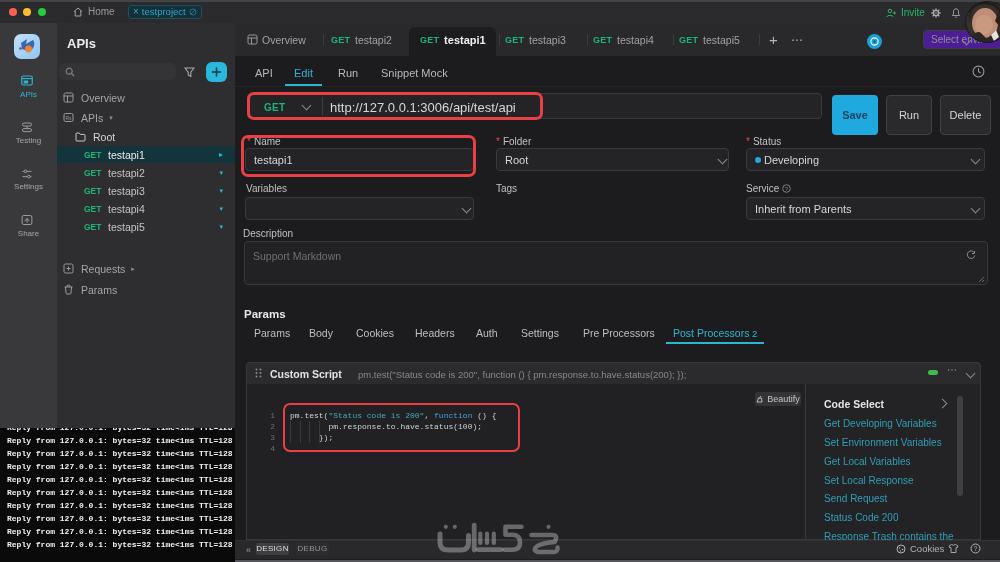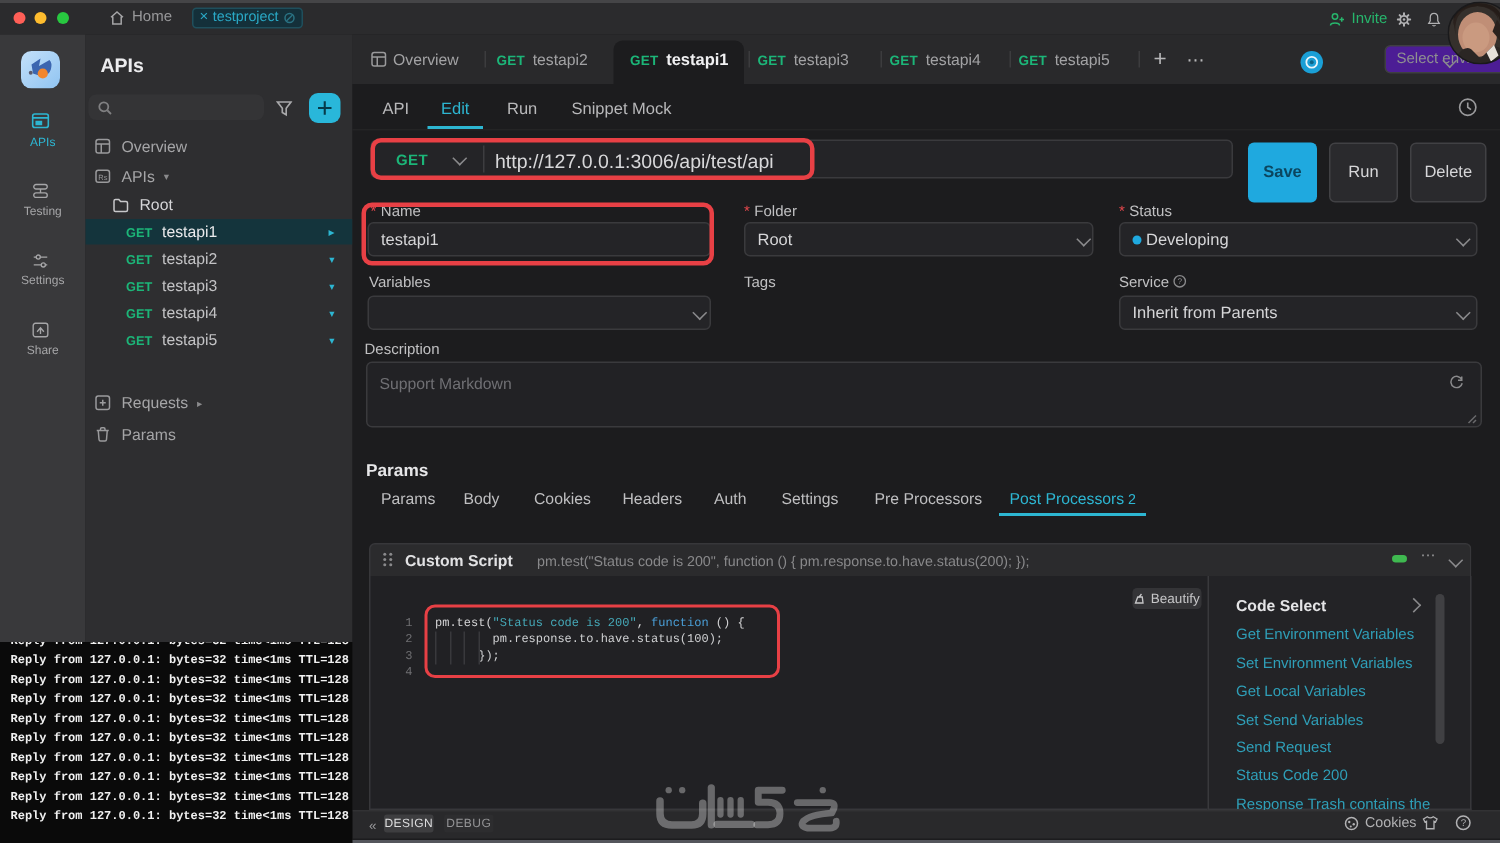--- a/index.html
+++ b/index.html
@@ -396,24 +396,24 @@
 
 <div class="abs" style="left:755px;top:392px;width:46px;height:14px;background:#343437;border-radius:3px;display:flex;align-items:center;justify-content:center;gap:3px;font-size:9px;color:#c6c6c8;z-index:5">
   <svg width="8" height="8" viewBox="0 0 8 8">
         <path d="M5 1 L3 3.5 M2.5 3 L5.5 3 L6 7 L1 7 Z" fill="none" stroke="#c6c6c8" stroke-width=".9"></path>
       </svg>
   Beautify
 </div>
 
 <div class="abs" style="left:824px;top:398px;font-size:10.5px;font-weight:bold;color:#e4e4e6">Code Select</div>
 <div class="chev" style="left:939px;top:400px;transform:rotate(-45deg)"></div>
-<div class="snl" style="left:824px;top:418px">Get Environment Variables</div>
+<div class="snl" style="left:824px;top:418px">Get Developing Variables</div>
 <div class="snl" style="left:824px;top:437px">Set Environment Variables</div>
 <div class="snl" style="left:824px;top:456px">Get Local Variables</div>
-<div class="snl" style="left:824px;top:474.5px">Set Send Variables</div>
+<div class="snl" style="left:824px;top:474.5px">Set Local Response</div>
 <div class="snl" style="left:824px;top:493px">Send Request</div>
 <div class="snl" style="left:824px;top:512px">Status Code 200</div>
 <div class="snl" style="left:824px;top:531px">Response Trash contains the</div>
 <div class="abs" style="left:956.5px;top:396px;width:6.5px;height:100px;background:#404043;border-radius:3px"></div>
 
 <svg class="ico" style="left:434px;top:512px;z-index:70" width="134" height="44" viewBox="0 0 134 44">
   <g stroke="rgba(255,255,255,0.32)" fill="none" stroke-linecap="round" stroke-linejoin="round">
 
     <path d="M6 22 V30.5 Q6 38 14 38 H27 Q34.5 38 34.5 30.5 V23.5" stroke-width="5"></path>
     <circle cx="11.8" cy="14.8" r="2.1" fill="rgba(255,255,255,0.32)" stroke="none"></circle>

